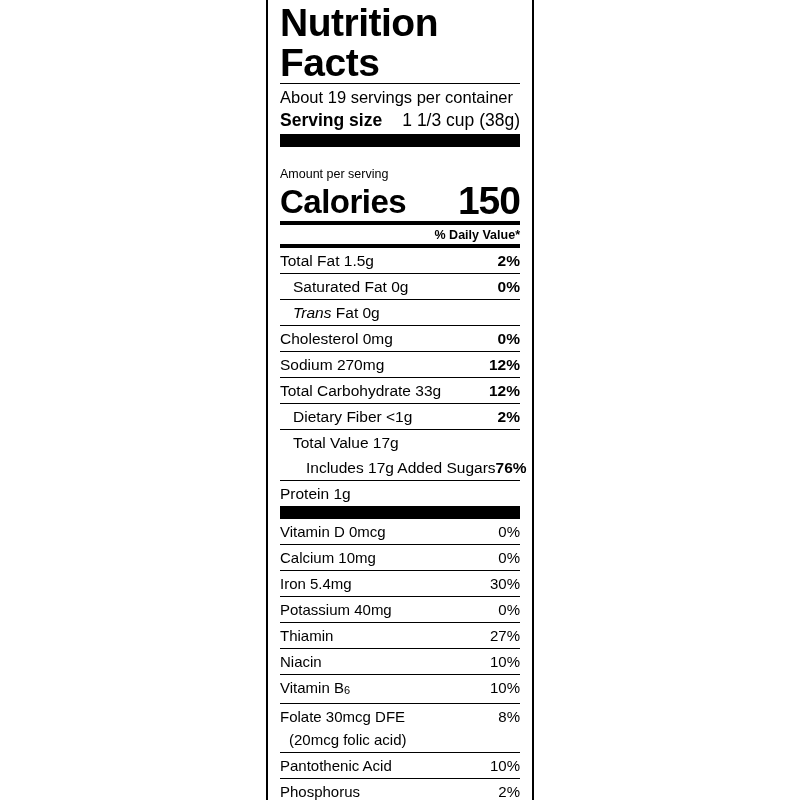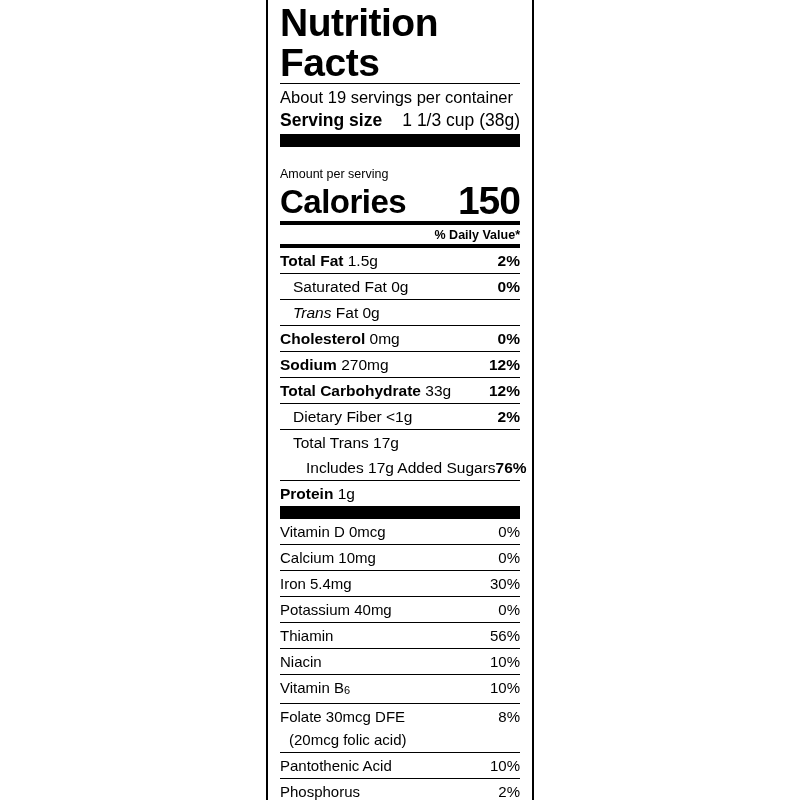--- a/index.html
+++ b/index.html
@@ -103,21 +103,21 @@
     justify-content: space-between;
     align-items: baseline;
     font-size: 15.5px;
     line-height: 17px;
     padding: 4px 0 4px 0;
   }
   .row .name { white-space: nowrap; }
   .row .pct { font-weight: bold; white-space: nowrap; }
   .row.indent1 .name { padding-left: 13px; }
   .row.indent2 .name { padding-left: 26px; }
-  .b { font-weight: bold; }
+  .b { font-weight: normal; }
   .it { font-style: italic; }
 
   
   .vrow {
     display: flex;
     justify-content: space-between;
     align-items: baseline;
     font-size: 15px;
     line-height: 17px;
     padding: 4px 0 4px 0;
@@ -181,21 +181,21 @@
       <span class="name"><span class="b">Total Carbohydrate</span> <span>33g</span></span>
       <span class="pct">12%</span>
     </div>
 
     <div class="row indent1 rule-thin">
       <span class="name">Dietary Fiber &lt;1g</span>
       <span class="pct">2%</span>
     </div>
 
     <div class="row indent1">
-      <span class="name">Total Trans 17g</span>
+      <span class="name">Total Value 17g</span>
       <span class="pct"></span>
     </div>
 
     <div class="row indent2 rule-thin">
       <span class="name">Includes 17g Added Sugars</span>
       <span class="pct">76%</span>
     </div>
 
     <div class="row rule-thick">
       <span class="name"><span class="b">Protein</span> <span>1g</span></span>
@@ -213,21 +213,21 @@
     <div class="vrow rule-thin">
       <span class="name">Iron 5.4mg</span>
       <span class="pct">30%</span>
     </div>
     <div class="vrow rule-thin">
       <span class="name">Potassium 40mg</span>
       <span class="pct">0%</span>
     </div>
     <div class="vrow rule-thin">
       <span class="name">Thiamin</span>
-      <span class="pct">56%</span>
+      <span class="pct">27%</span>
     </div>
     <div class="vrow rule-thin">
       <span class="name">Niacin</span>
       <span class="pct">10%</span>
     </div>
     <div class="vrow rule-thin">
       <span class="name"><span>Vitamin B</span><span class="sub">6</span></span>
       <span class="pct">10%</span>
     </div>
     <div class="vrow">

